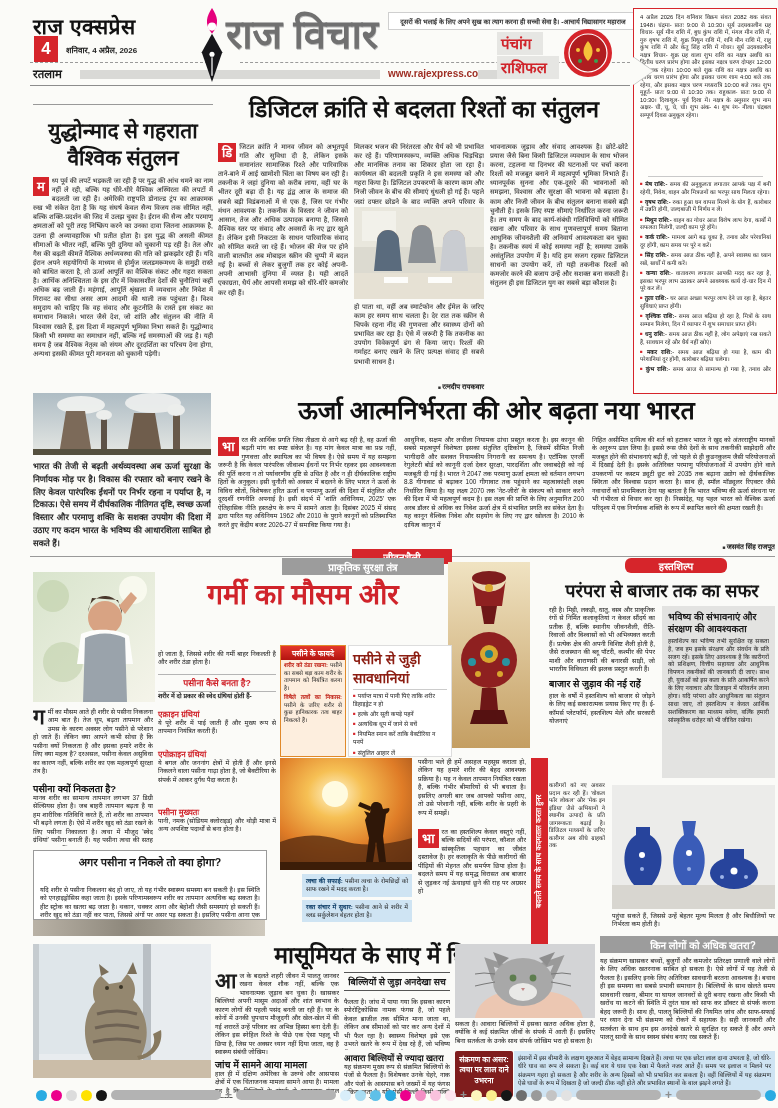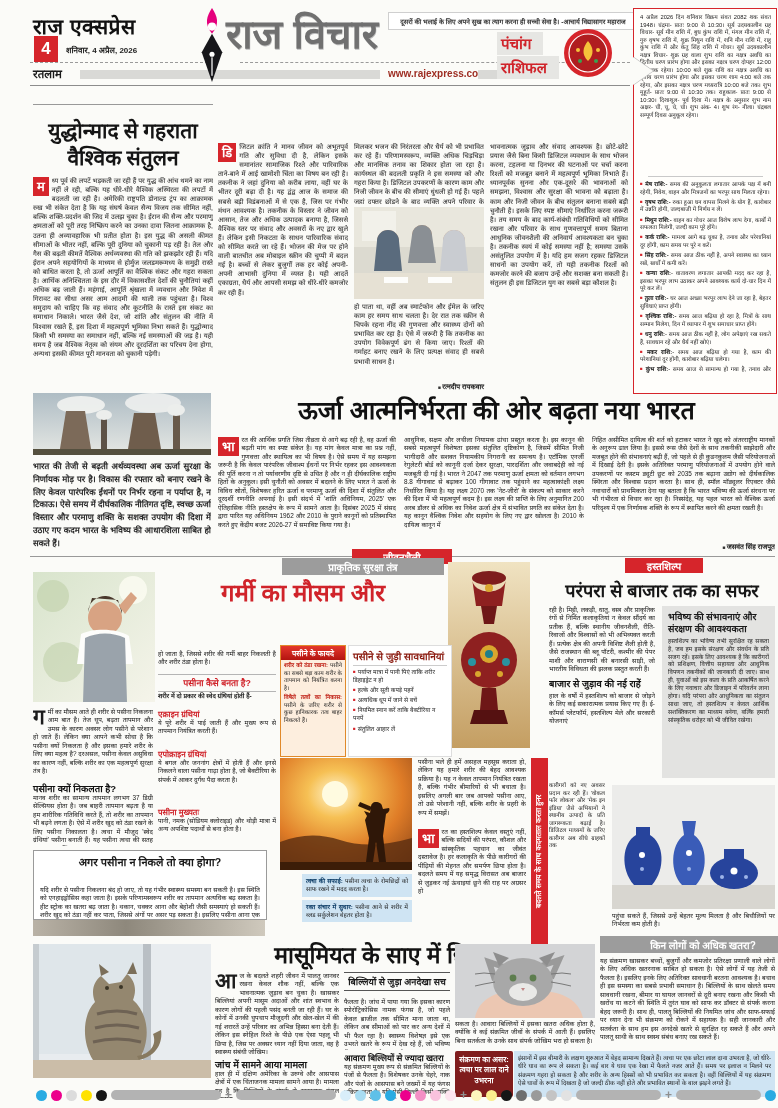--- a/index.html
+++ b/index.html
@@ -35,42 +35,42 @@
   .rashi-item .rn{font-weight:bold;}
   .pdiv{border-top:1px solid #c9c9c9;margin:4px 8px;}
   
   .sec-pill{background:#d6252b;color:#fff;font-weight:bold;font-size:9.5px;padding:2px 12px 3px;border-radius:8px;display:inline-block;}
   .sec-tab{background:#d6252b;color:#fff;font-weight:bold;font-size:10px;display:flex;align-items:center;justify-content:center;}
   .gray-tab{background:#9c9c9c;color:#fff;font-weight:bold;font-size:10px;display:flex;align-items:center;justify-content:center;}
   .ed-line{border-top:1px solid #999;}
   .ed-head{font-family:"Liberation Serif","DejaVu Serif",serif;font-size:21px;font-weight:bold;line-height:1.3;color:#141414;}
   .art-head{font-size:23px;font-weight:bold;color:#111;line-height:1.15;white-space:nowrap;}
   .art-head2{font-size:25px;font-weight:bold;color:#111;line-height:1.15;white-space:nowrap;}
-  .life-head{font-size:24px;font-weight:bold;color:#d0232a;line-height:1.1;white-space:nowrap;}
+  .life-head{font-size:28px;font-weight:bold;color:#d0232a;line-height:1.1;white-space:nowrap;}
   .hc-head{font-size:18px;font-weight:bold;color:#161616;white-space:nowrap;}
   .cat-head{font-size:23px;font-weight:bold;color:#121212;white-space:nowrap;}
   
   .dc-red{float:left;background:#d6252b;color:#fff;font-weight:bold;font-size:13px;line-height:1;
           padding:3px 4px;margin:1px 3px 0 0;}
   .dc-plain{float:left;font-size:21px;font-weight:bold;line-height:.85;margin:0 3px 0 0;color:#1c1c1c;}
   .byline{font-size:6.8px;font-weight:bold;text-align:right;margin-top:2px;}
   .byline::before{content:"■ ";font-size:5px;color:#333;}
   .caption{font-size:8.4px;line-height:1.52;font-weight:bold;color:#2a2a2a;text-align:justify;}
   .subhead{font-weight:bold;font-size:9.5px;color:#111;}
   .rsub{font-weight:bold;font-size:8px;color:#d0232a;}
   .rule-title{color:#d0232a;font-weight:bold;font-size:8.8px;text-align:center;
               border-top:1px solid #b5b5b5;border-bottom:1px solid #b5b5b5;padding:2px 0;}
   
   .ben-box{border:1px solid #e0892a;background:#fdeede;}
   .ben-head{background:linear-gradient(180deg,#e4372c,#b31410);color:#fff;font-weight:bold;font-size:7.6px;
             text-align:center;padding:2px 1px;}
   .ben-item{font-size:5.8px;line-height:1.3;text-align:justify;padding:2px 3px 0;}
   .ben-item b{color:#c02318;}
   .cau-box{background:#fff;border:1px solid #ddd;padding:3px 4px;}
-  .cau-title{font-weight:bold;font-size:10px;color:#8c1d12;border-bottom:1px solid #ccc;padding-bottom:2px;margin-bottom:2px;}
+  .cau-title{font-weight:bold;font-size:14px;color:#8c1d12;border-bottom:1px solid #ccc;padding-bottom:2px;margin-bottom:2px;}
   .cau-item{font-size:6px;line-height:1.35;margin-bottom:2px;}
   .cau-item::before{content:"■";color:#d6252b;font-size:4.5px;margin-right:2px;vertical-align:1px;}
   .blue-box{background:#cfe4f3;padding:3px 4px;font-size:6.2px;line-height:1.35;text-align:justify;}
   .blue-box b{color:#0d3c66;}
   .ns-box{border:1px solid #9a9a9a;background:#fff;padding:3px 6px;}
   .ns-title{font-weight:bold;font-size:11px;text-align:center;margin-bottom:17px;}
   .gbox{background:#e3e3e1;padding:5px 6px;}
   .gbox-title{font-weight:bold;font-size:9.5px;line-height:1.25;margin-bottom:3px;}
   .vband{background:#d6252b;color:#fff;font-weight:bold;font-size:7.5px;
          writing-mode:vertical-rl;transform:rotate(180deg);display:flex;align-items:center;justify-content:center;
@@ -162,20 +162,21 @@
 
       </div>
   </div>
 
   <div class="abs ed-line" style="left:33px;top:104px;width:180px;"></div>
   <div class="abs ed-head center" style="left:33px;top:118px;width:180px;">युद्धोन्माद से गहराता वैश्विक संतुलन</div>
   <div class="abs jt b68" style="left:33px;top:176px;width:180px;height:212px;">
     <span class="dc-red">म</span><span>ध्य पूर्व की लपटें भड़कती जा रही हैं पर युद्ध की आंच थमने का नाम नहीं ले रही, बल्कि यह धीरे-धीरे वैश्विक अस्थिरता की लपटों में बदलती जा रही है। अमेरिकी राष्ट्रपति डोनाल्ड ट्रंप का आक्रामक रुख भी संकेत देता है कि यह संघर्ष केवल सैन्य विजय तक सीमित नहीं, बल्कि शक्ति-प्रदर्शन की जिद में उलझ चुका है। ईरान की सैन्य और परमाणु क्षमताओं को पूरी तरह निष्क्रिय करने का उनका दावा जितना आक्रामक है, उतना ही अव्यावहारिक भी प्रतीत होता है। इस युद्ध की असली कीमत सीमाओं के भीतर नहीं, बल्कि पूरी दुनिया को चुकानी पड़ रही है। तेल और गैस की बढ़ती कीमतें वैश्विक अर्थव्यवस्था की गति को झकझोर रही हैं। यदि ईरान अपने सहयोगियों के माध्यम से होर्मुज जलडमरूमध्य के समुद्री रास्ते को बाधित करता है, तो ऊर्जा आपूर्ति का वैश्विक संकट और गहरा सकता है। आर्थिक अनिश्चितता के इस दौर में विकासशील देशों की चुनौतियां कहीं अधिक बढ़ जाती हैं। महंगाई, आपूर्ति श्रृंखला में व्यवधान और निवेश में गिरावट का सीधा असर आम आदमी की थाली तक पहुंचता है। विश्व समुदाय को चाहिए कि वह संवाद और कूटनीति के रास्ते इस संकट का समाधान निकाले। भारत जैसे देश, जो शांति और संतुलन की नीति में विश्वास रखते हैं, इस दिशा में महत्वपूर्ण भूमिका निभा सकते हैं। युद्धोन्माद किसी भी समस्या का समाधान नहीं, बल्कि नई समस्याओं की जड़ है। यही समय है जब वैश्विक नेतृत्व को संयम और दूरदर्शिता का परिचय देना होगा, अन्यथा इसकी कीमत पूरी मानवता को चुकानी पड़ेगी।</span>
   </div>
 
+  <div class="abs art-head center" style="left:218px;top:96px;width:412px;">डिजिटल क्रांति से बदलता रिश्तों का संतुलन</div>
   <div class="abs jt b68" style="left:218px;top:142px;width:130px;height:246px;">
     <span class="dc-red">डि</span><span>जिटल क्रांति ने मानव जीवन को अभूतपूर्व गति और सुविधा दी है, लेकिन इसके समानांतर सामाजिक रिश्ते और पारिवारिक ताने-बाने में आई खामोशी चिंता का विषय बन रही है। तकनीक ने जहां दुनिया को करीब लाया, वहीं घर के भीतर दूरी बढ़ा दी है। यह द्वंद्व आज के समाज की सबसे बड़ी विडंबनाओं में से एक है, जिस पर गंभीर मंथन आवश्यक है। तकनीक के विस्तार ने जीवन को आसान, तेज और अधिक उत्पादक बनाया है, जिससे वैश्विक स्तर पर संवाद और अवसरों के नए द्वार खुले हैं। लेकिन इसी निकटता के साधन पारिवारिक संवाद को सीमित करते जा रहे हैं। भोजन की मेज पर होने वाली बातचीत अब मोबाइल स्क्रीन की चुप्पी में बदल गई है। बच्चों से लेकर बुजुर्गों तक हर कोई अपनी-अपनी आभासी दुनिया में व्यस्त है। यही आदतें एकाग्रता, धैर्य और आपसी समझ को धीरे-धीरे कमजोर कर रही हैं।</span>
   </div>
   <div class="abs" style="left:354px;top:142px;width:130px;height:246px;">
     <div class="jt b68" style="height:62px;">मिलकर भजन की निरंतरता और धैर्य को भी प्रभावित कर रहे हैं। परिणामस्वरूप, व्यक्ति अधिक चिड़चिड़ा और मानसिक तनाव का शिकार होता जा रहा है। कार्यस्थल की बदलती प्रकृति ने इस समस्या को और गहरा किया है। डिजिटल उपकरणों के कारण काम और निजी जीवन के बीच की सीमाएं धुंधली हो गई हैं। पहले जहां दफ्तर छोड़ने के बाद व्यक्ति अपने परिवार के साथ पूर्ण रूप से शामिल</div>
     <div style="margin:3px 0;">
       <svg width="130" height="92" viewBox="0 0 130 92" class="photo">
         <rect width="130" height="92" fill="#dcdad0"></rect>
         <rect x="0" y="0" width="130" height="40" fill="#e9e7dd"></rect>
         <rect x="8" y="4" width="34" height="30" fill="#f2f1ea"></rect>
@@ -344,21 +345,21 @@
   <div class="blue-box" style="margin-bottom:3px;"><b>त्वचा की सफाई:</b> <span>पसीना त्वचा के रोमछिद्रों को साफ रखने में मदद करता है।</span></div>
       <div class="blue-box" style="margin-bottom:3px;"><b>रक्त संचार में सुधार:</b> <span>पसीना आने से शरीर में ब्लड सर्कुलेशन बेहतर होता है।</span></div>
     </div>
 
   <div class="abs jt b6" style="left:418px;top:758px;width:108px;height:64px;">पसीना भले ही हमें असहज महसूस कराता हो, लेकिन यह हमारे शरीर की बेहद आवश्यक प्रक्रिया है। यह न केवल तापमान नियंत्रित रखता है, बल्कि गंभीर बीमारियों से भी बचाता है। इसलिए अगली बार जब आपको पसीना आए, तो उसे परेशानी नहीं, बल्कि शरीर के प्रहरी के रूप में समझें।</div>
   <div class="abs jt b6" style="left:418px;top:828px;width:108px;height:108px;">
     <span class="dc-red">भा</span><span>रत का हस्तशिल्प केवल वस्तुएं नहीं, बल्कि सदियों की परंपरा, कौशल और सांस्कृतिक पहचान का जीवंत दस्तावेज है। हर कलाकृति के पीछे कारीगरों की पीढ़ियों की मेहनत और समर्पण छिपा होता है। बदलते समय में यह समृद्ध विरासत अब बाजार से जुड़कर नई ऊंचाइयां छूने की राह पर अग्रसर हो</span>
   </div>
   <div class="abs vband" style="left:531px;top:758px;width:15px;height:178px;">बदलते समय के साथ कदमताल करता हुनर</div>
 
-  <div class="abs sec-tab" style="left:625px;top:558px;width:78px;height:15px;">हस्तशिल्प</div>
+  <div class="abs sec-tab" style="left:625px;top:558px;width:102px;height:15px;border-radius:6px;">हस्तशिल्प</div>
   <div class="abs hc-head center" style="left:549px;top:578px;width:226px;">परंपरा से बाजार तक का सफर</div>
   <div class="abs" style="left:549px;top:606px;width:106px;height:172px;overflow:hidden;">
     <div class="jt b6">रही है। मिट्टी, लकड़ी, धातु, वस्त्र और प्राकृतिक रंगों से निर्मित कलाकृतियां न केवल सौंदर्य का प्रतीक हैं, बल्कि स्थानीय जीवनशैली, रीति-रिवाजों और विश्वासों को भी अभिव्यक्त करती हैं। प्रत्येक क्षेत्र की अपनी विशिष्ट शैली होती है, जैसे राजस्थान की ब्लू पॉटरी, कश्मीर की पेपर माशी और वाराणसी की बनारसी साड़ी, जो भारतीय विविधता की झलक प्रस्तुत करती हैं।</div>
     <div class="subhead" style="margin:3px 0 2px;">बाजार से जुड़ाव की नई राहें</div>
     <div class="jt b6">हाल के वर्षों में हस्तशिल्प को बाजार से जोड़ने के लिए कई सकारात्मक प्रयास किए गए हैं। ई-कॉमर्स प्लेटफॉर्म, हस्तशिल्प मेले और सरकारी योजनाएं</div>
   </div>
   <div class="abs jt b58" style="left:549px;top:782px;width:56px;height:154px;">कारीगरों को नए अवसर प्रदान कर रही हैं। 'वोकल फॉर लोकल' और 'मेक इन इंडिया' जैसे अभियानों ने स्थानीय उत्पादों के प्रति जागरूकता बढ़ाई है। डिजिटल माध्यमों के जरिए कारीगर अब सीधे ग्राहकों तक</div>
 
   <div class="abs gbox" style="left:662px;top:606px;width:101px;height:162px;overflow:hidden;">
     <div class="gbox-title">भविष्य की संभावनाएं और संरक्षण की आवश्यकता</div>

